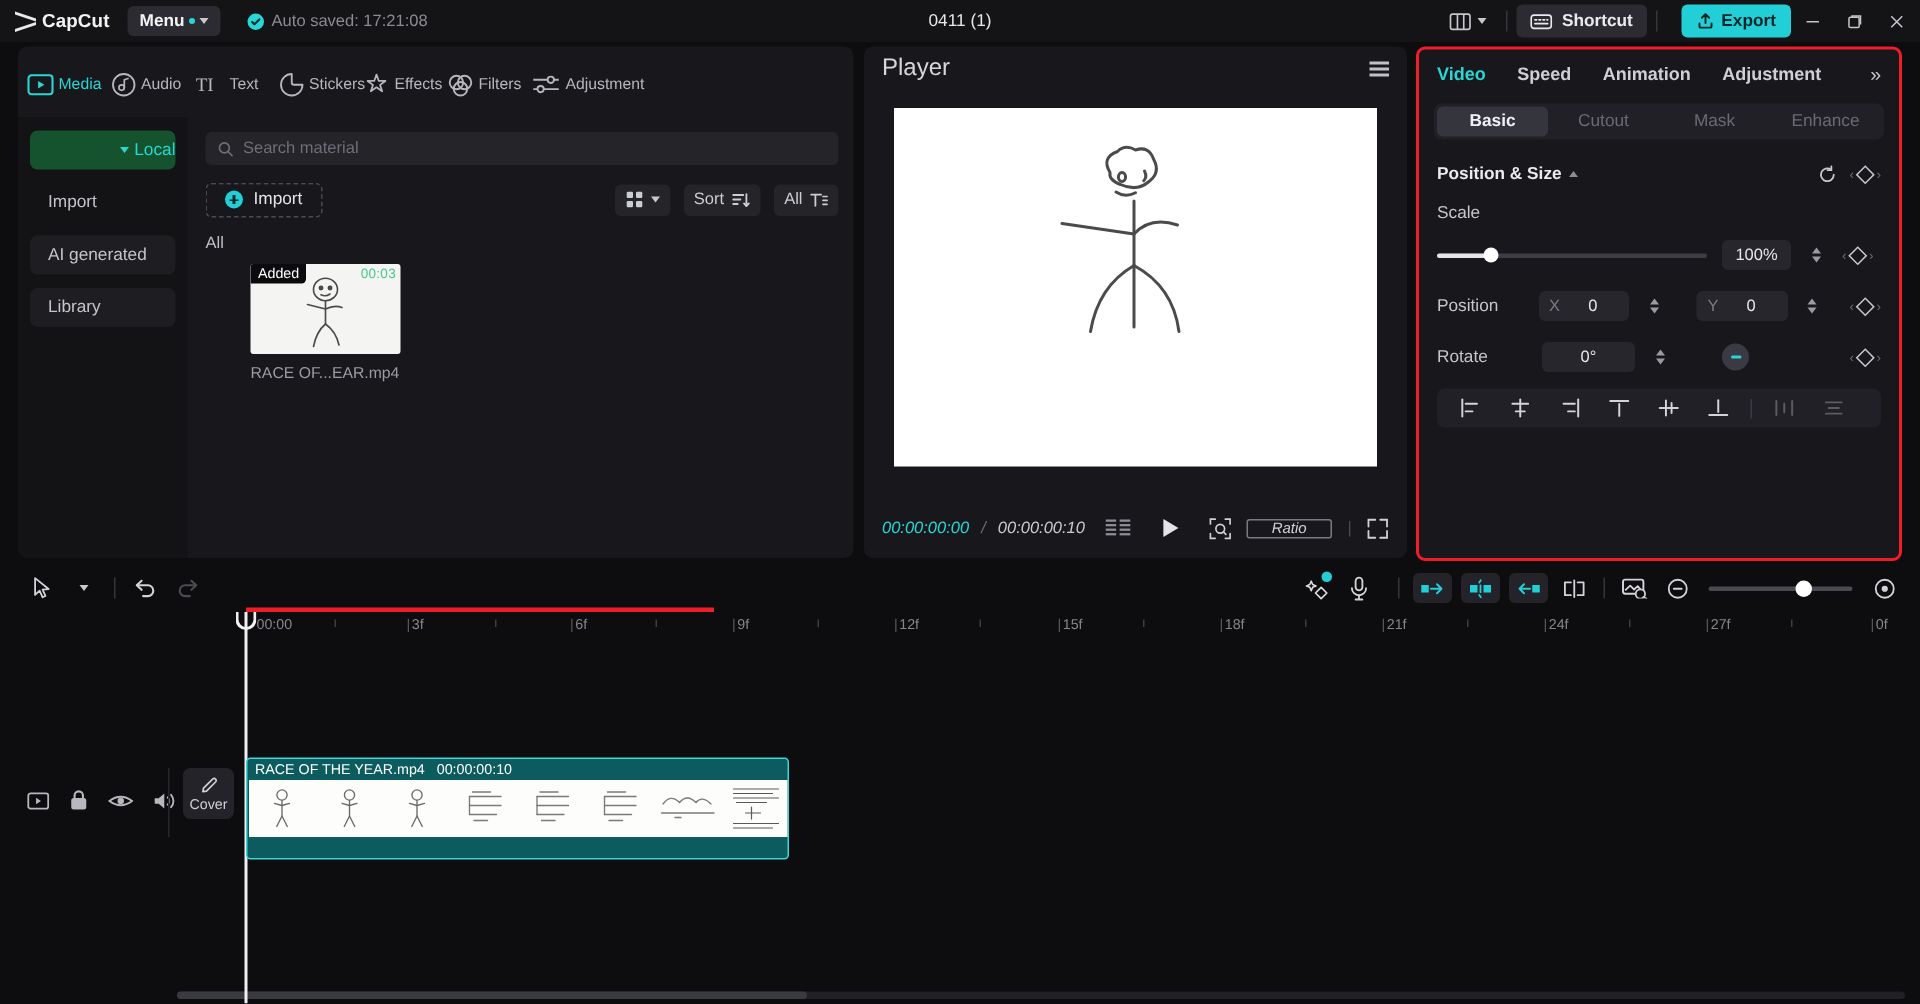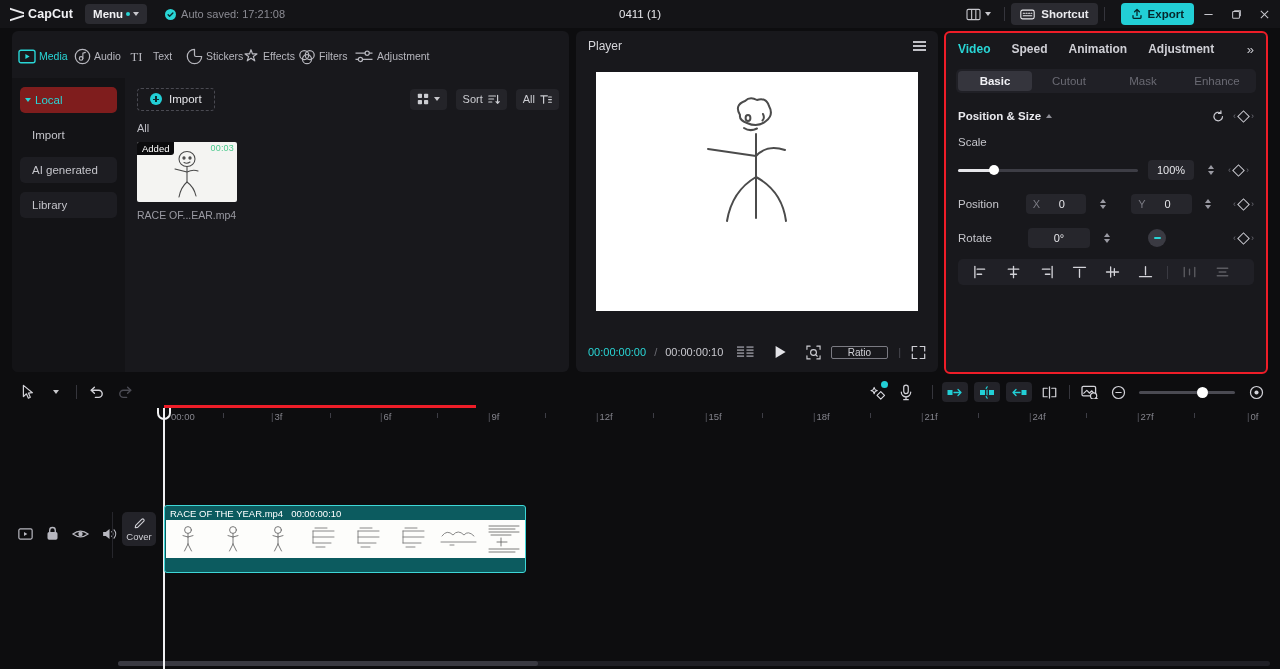--- a/index.html
+++ b/index.html
@@ -73,21 +73,21 @@
   .tab-item.wide { width: 74px; }
   .tab-underline {
     position: absolute; left: 12px; top: 76px; width: 56px; height: 2px; background: #29d6d6;
   }
   .media-body { position: absolute; left: 0; top: 47px; width: 557px; height: 294px; display: flex; }
   .media-side { width: 113px; height: 100%; background: #131316; padding: 9px 8px 0 8px; }
   .side-item {
     height: 26px; border-radius: 5px; display: flex; align-items: center; padding-left: 12px;
     font-size: 11.5px; color: #c4c4ca; margin-bottom: 9px;
   }
-  .side-item.active { background: #7f1d1d; color: #29d6d6; }
+  .side-item.active { background: #14532d; color: #29d6d6; justify-content: flex-end; }
   .side-caret { width: 0; height: 0; border-left: 3px solid transparent; border-right: 3px solid transparent;
                 border-top: 4px solid #29d6d6; margin-right: 4px; margin-left: -7px; }
   .media-main { flex: 1; padding: 10px 10px 0 12px; position: relative; }
   .search-box {
     height: 22px; background: #242429; border-radius: 4px; display: flex; align-items: center;
     gap: 6px; padding: 0 8px; margin-bottom: 12px;
   }
   .search-box span { font-size: 11px; color: #6e6e77; }
   .tools-row { display: flex; align-items: center; height: 22px; margin-bottom: 12px; }
   .import-btn {
@@ -101,48 +101,48 @@
     content: ""; position: absolute; background: #0f2b2e;
   }
   .plus-circle:before { left: 3px; top: 5.5px; width: 6px; height: 1.5px; }
   .plus-circle:after { left: 5.25px; top: 3px; width: 1.5px; height: 6px; }
   .tool-right { margin-left: auto; display: flex; align-items: center; gap: 9px; text-align: right; }
   .tool-chip {
     display: flex; align-items: center; gap: 5px; height: 21px; padding: 0 7px;
     background: #242429; border-radius: 4px; font-size: 11px; color: #cccdd2;
   }
   .sec-label { font-size: 11px; color: #bfbfc6; margin-bottom: 8px; }
-  .thumb-card { width: 100px; position: relative; }
+  .thumb-card { width: 100px; position: relative; margin-left: 30px; }
   .thumb-img {
     width: 100px; height: 60px; background: #f4f4f2; border-radius: 2px; position: relative; overflow: hidden;
   }
   .badge-added {
     position: absolute; left: 0; top: 0; background: #0b0b0d; color: #fff;
     font-size: 9.5px; padding: 1px 5px; border-radius: 0 0 3px 0;
   }
   .badge-dur {
     position: absolute; right: 3px; top: 1px; color: #49c98c; font-size: 9px; letter-spacing: .2px;
   }
   .thumb-name { margin-top: 7px; font-size: 10.5px; color: #9b9ba3; white-space: nowrap; }
 
   
   .player {
     position: absolute; left: 576px; top: 31px; width: 362px; height: 341px;
     background: #18181c; border-radius: 6px;
   }
   .player-head { height: 30px; display: flex; align-items: center; padding: 0 12px; }
-  .player-head .ttl { font-size: 12px; color: #d6d6db; }
+  .player-head .ttl { font-size: 16px; color: #d6d6db; }
   .hamb { margin-left: auto; display: flex; flex-direction: column; gap: 2.5px; }
   .hamb i { display: block; width: 13px; height: 1.5px; background: #c0c0c6; }
   .canvas {
     position: absolute; left: 20px; top: 41px; width: 322px; height: 239px; background: #ffffff;
   }
   .player-foot {
     position: absolute; left: 0; bottom: 6px; width: 362px; height: 28px;
-    display: flex; align-items: center; padding: 0 12px; gap: 8px;
+    display: flex; align-items: center; padding: 0 12px; gap: 8px; font-style: italic;
   }
   .tc-cur { font-size: 11px; color: #29d6d6; }
   .tc-sep { font-size: 11px; color: #6c6c74; }
   .tc-tot { font-size: 11px; color: #c9c9cf; }
   .foot-right { margin-left: auto; display: flex; align-items: center; gap: 10px; }
   .ratio-chip { border: 1px solid #7a7a82; border-radius: 2px; padding: 0px 16px; font-size: 10px; color: #d0d0d6; }
 
   
   .props {
     position: absolute; left: 944px; top: 31px; width: 324px; height: 343px;
@@ -416,20 +416,29 @@
         </div>
         <div class="side-item" style="background:#1d1d22;">
           <span>AI generated</span>
         </div>
         <div class="side-item" style="background:#1d1d22;">
           <span>Library</span>
         </div>
       </div>
 
       <div class="media-main">
+        <div class="search-box">
+          <span>
+            <svg width="11" height="11" viewBox="0 0 12 12">
+                <circle cx="5" cy="5" r="3.6" stroke="#6e6e77" stroke-width="1.2" fill="none"></circle>
+                <path d="M7.8 7.8 L10.6 10.6" stroke="#6e6e77" stroke-width="1.2" stroke-linecap="round"></path>
+              </svg>
+          </span>
+          <span>Search material</span>
+        </div>
 
         <div class="tools-row">
           <div class="import-btn">
             <span class="plus-circle"></span>
             <span>Import</span>
           </div>
           <div class="tool-right">
             <div class="tool-chip">
               <span>
                 <svg width="12" height="12" viewBox="0 0 12 12">

